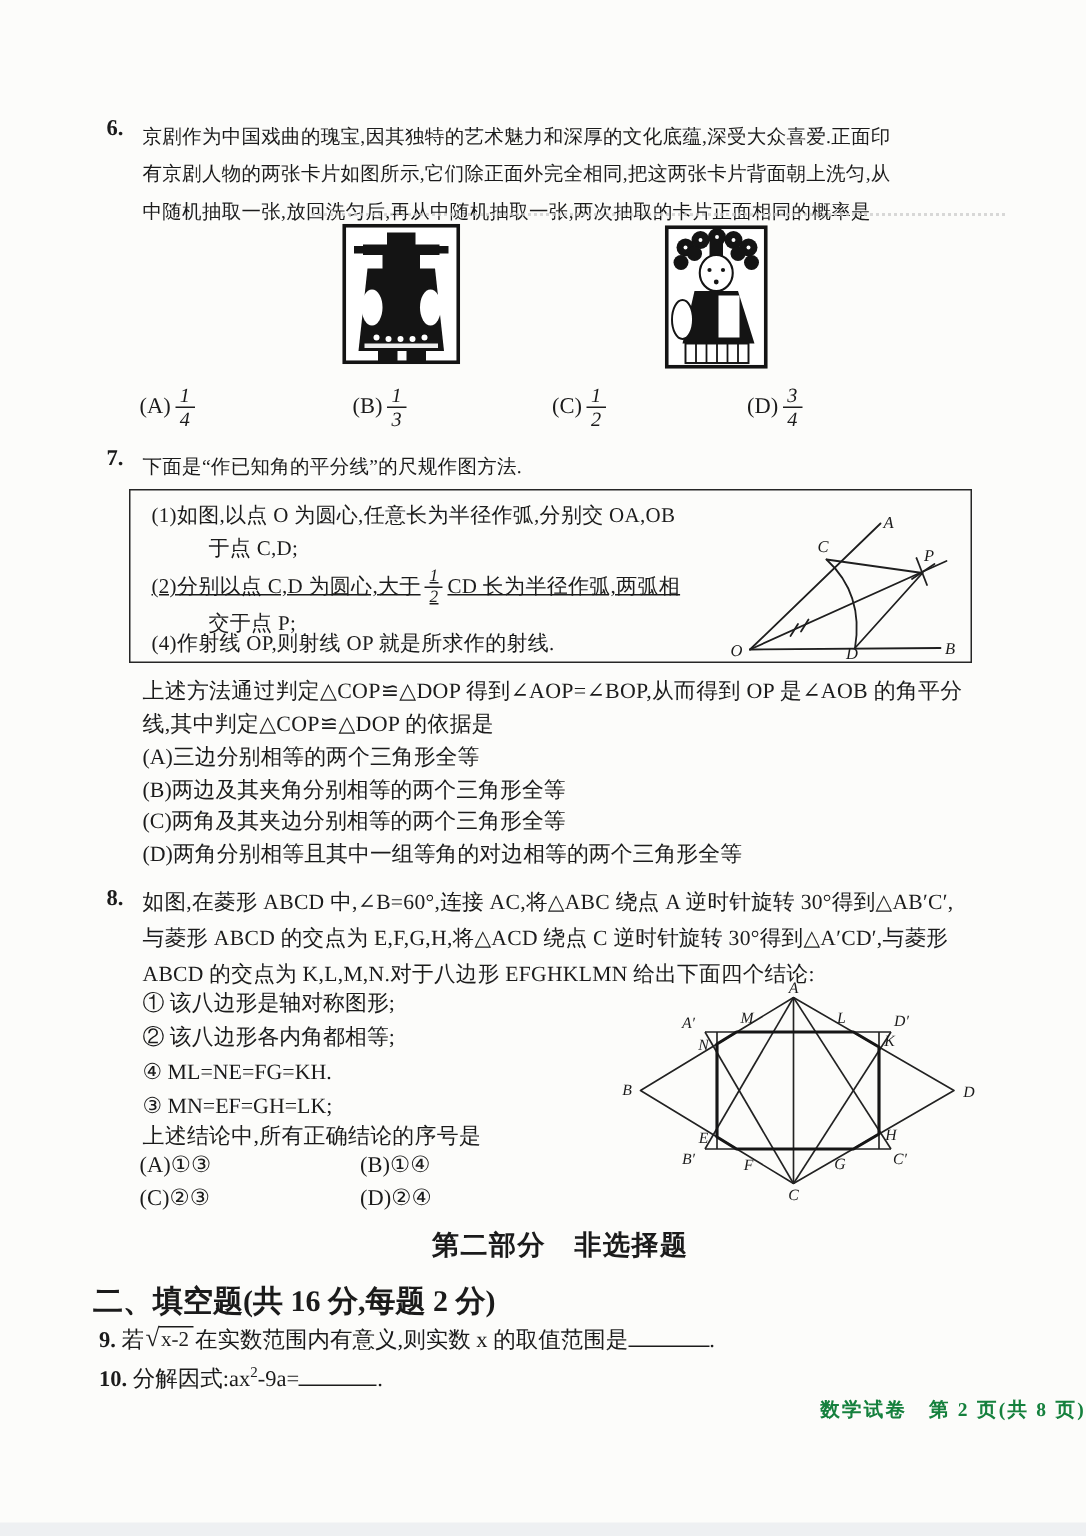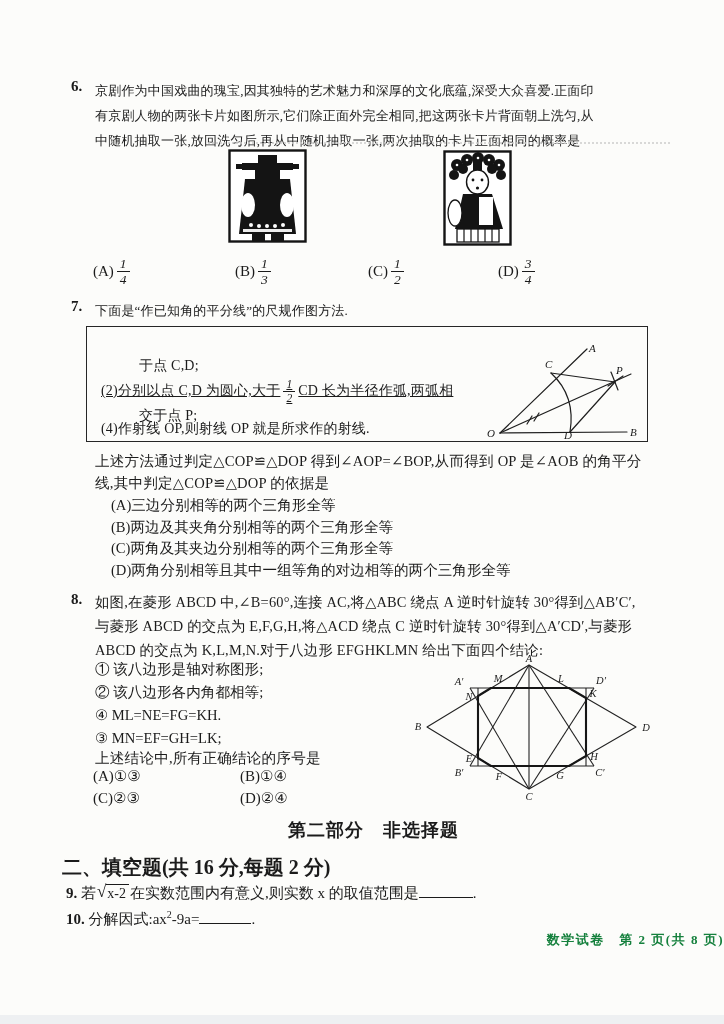--- a/index.html
+++ b/index.html
@@ -150,20 +150,21 @@
           <span class="fr-den">4</span>
         </span>
     </div>
   </div>
 
   <div>
     <span class="abs qnum" style="left:71px;top:298px;">7.</span>
     <div class="abs tline" style="left:95px;top:298px;">下面是“作已知角的平分线”的尺规作图方法.</div>
 
     <div class="cbox">
+      <div class="bline" style="left:14px;top:8px;">(1)如图,以点 O 为圆心,任意长为半径作弧,分别交 OA,OB</div>
       <div class="bline" style="left:52px;top:30px;">于点 C,D;</div>
       <div class="bline" style="left:14px;top:50px;display:flex;align-items:center;gap:3px;height:28px;text-decoration:underline;">
         <span>(2)分别以点 C,D 为圆心,大于</span>
         <span class="frac">
             <span class="fr-num">1</span>
             <span class="fr-den">2</span>
           </span>
         <span>CD 长为半径作弧,两弧相</span>
       </div>
       <div class="bline" style="left:52px;top:80px;">交于点 P;</div>
@@ -190,21 +191,21 @@
           <text x="87" y="111">D</text>
           <text x="139" y="46">P</text>
         </g>
       </svg>
     </div>
 
     <div class="q7para">
       <div class="abs tline" style="left:95px;top:450px;">上述方法通过判定△COP≌△DOP 得到∠AOP=∠BOP,从而得到 OP 是∠AOB 的角平分</div>
       <div class="abs tline" style="left:95px;top:472px;">线,其中判定△COP≌△DOP 的依据是</div>
     </div>
-    <div class="abs q7opts" style="left:95px;top:495px;margin-left:16px;">
+    <div class="abs q7opts" style="left:95px;top:495px;">
       <div>(A)三边分别相等的两个三角形全等</div>
       <div>(B)两边及其夹角分别相等的两个三角形全等</div>
       <div>(C)两角及其夹边分别相等的两个三角形全等</div>
       <div>(D)两角分别相等且其中一组等角的对边相等的两个三角形全等</div>
     </div>
   </div>
 
   <div>
     <span class="abs qnum" style="left:71px;top:591px;">8.</span>
     <div class="q8lines">

